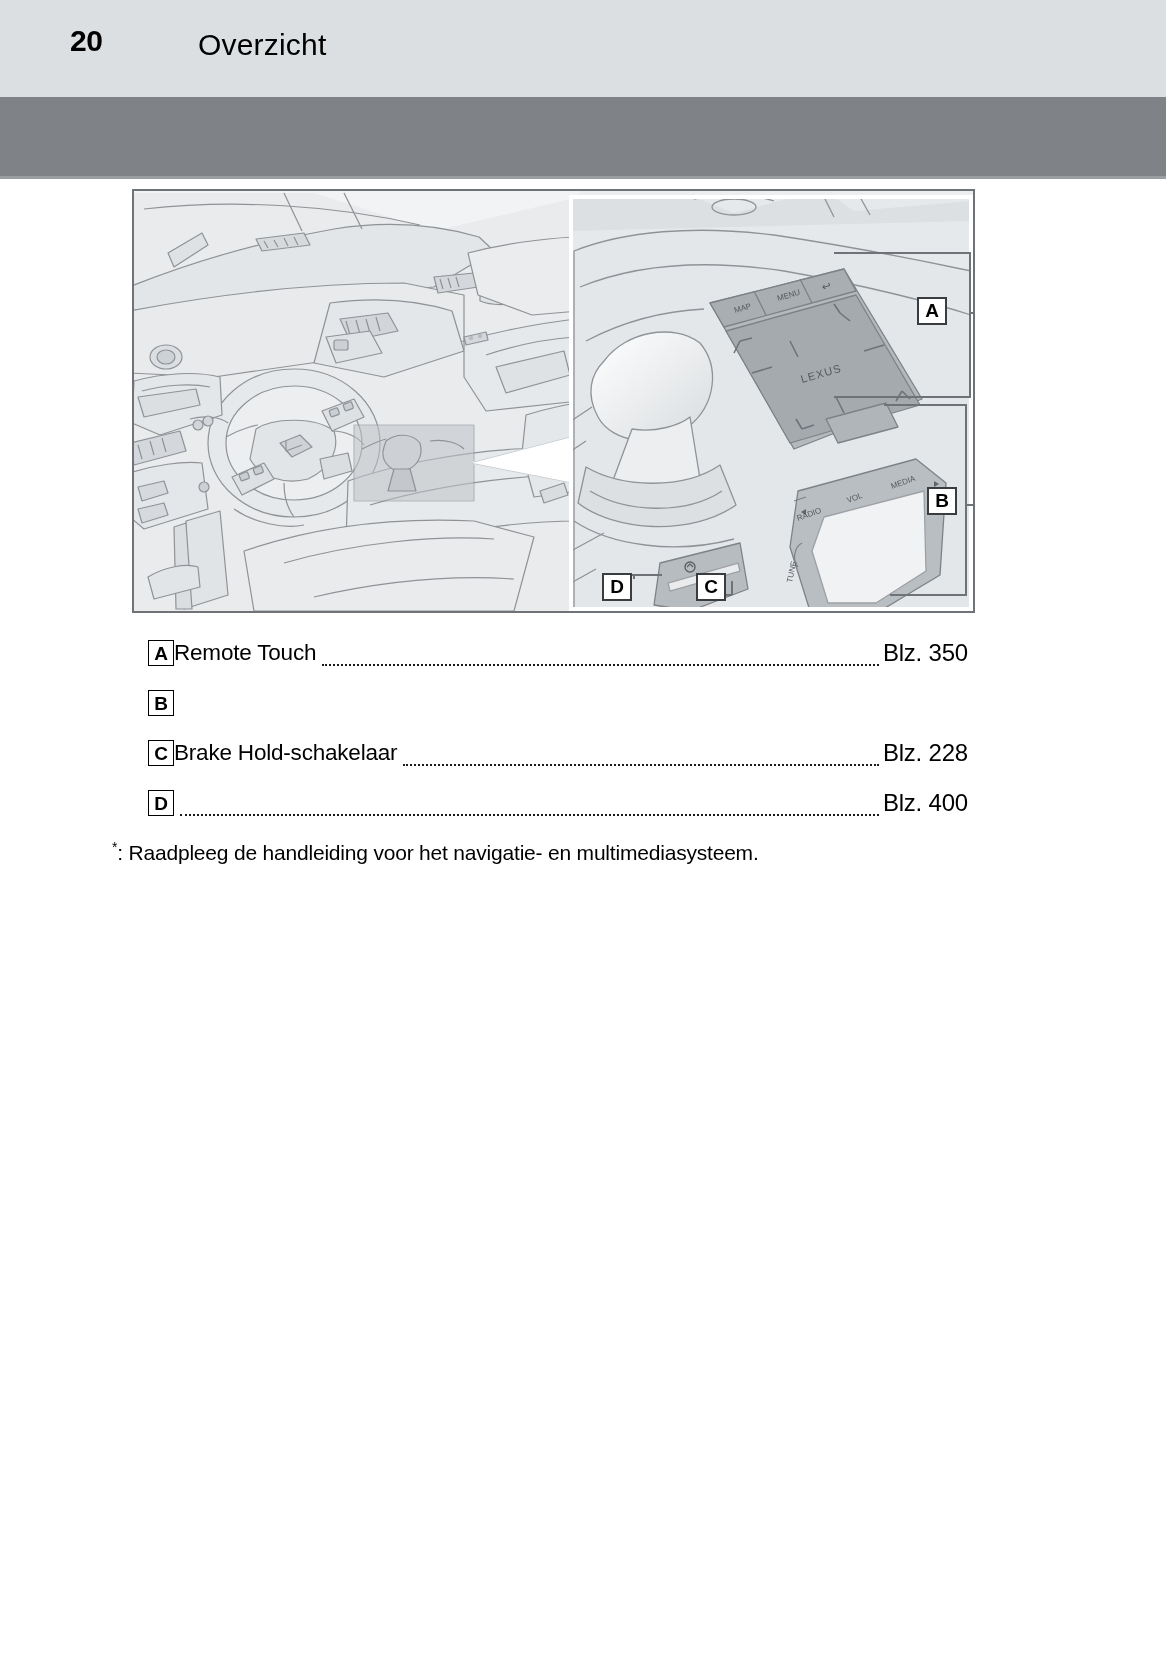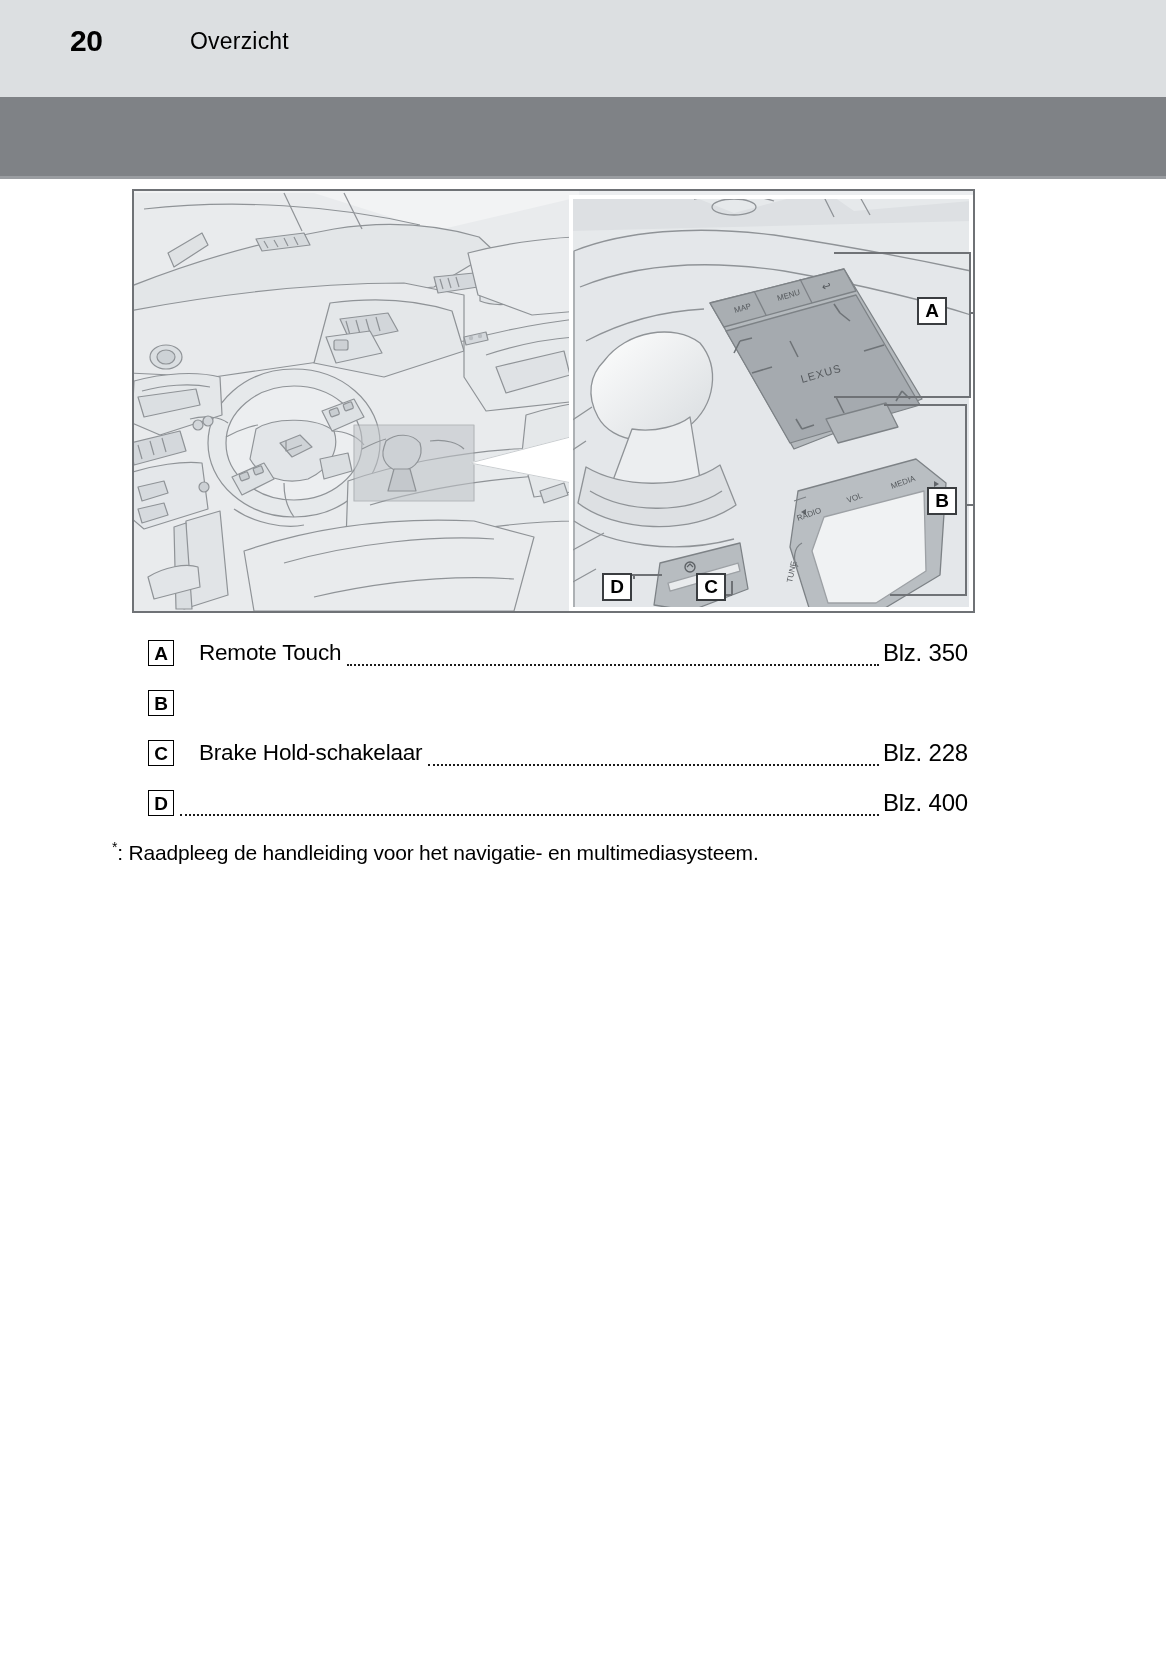--- a/index.html
+++ b/index.html
@@ -30,23 +30,23 @@
     position: absolute;
     left: 70px;
     top: 26px;
     font-size: 30px;
     font-weight: bold;
     letter-spacing: -0.5px;
     line-height: 1;
   }
   .chapter-title {
     position: absolute;
-    left: 190px;
+    left: 198px;
     top: 30px;
-    font-size: 23px;
+    font-size: 30px;
     font-weight: normal;
     line-height: 1;
     letter-spacing: 0.2px;
   }
 
   
   .gray-band {
     position: absolute;
     left: 0;
     top: 97px;
@@ -91,21 +91,21 @@
     display: flex;
     align-items: center;
     justify-content: center;
     font-size: 19px;
     font-weight: bold;
     box-sizing: border-box;
     flex: 0 0 auto;
     line-height: 1;
   }
   .legend-label {
-    margin-left: 25px;
+    margin-left: 0;
     font-size: 22.5px;
     white-space: nowrap;
     letter-spacing: -0.2px;
     flex: 0 0 auto;
   }
   .legend-star {
     font-size: 15px;
     vertical-align: super;
     line-height: 0;
     margin-left: 1px;

